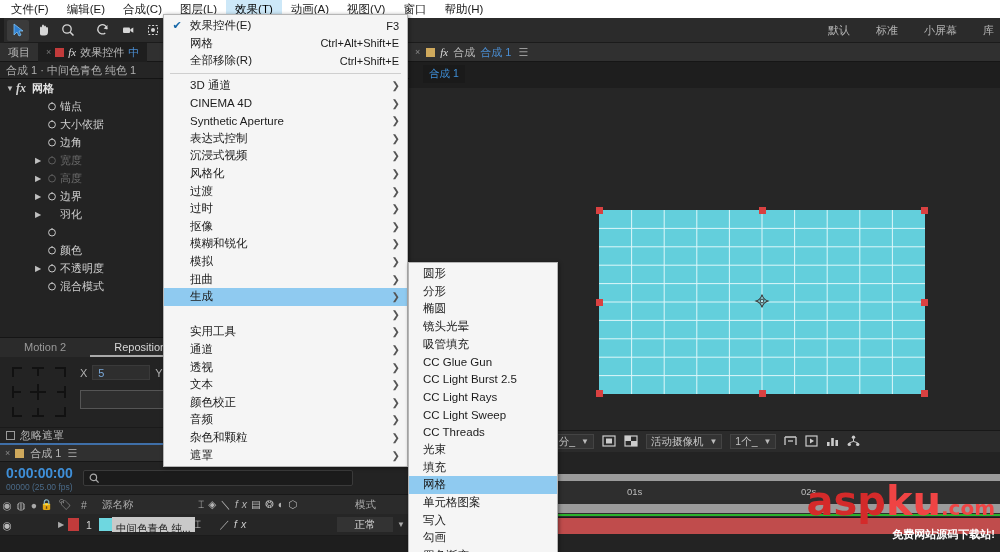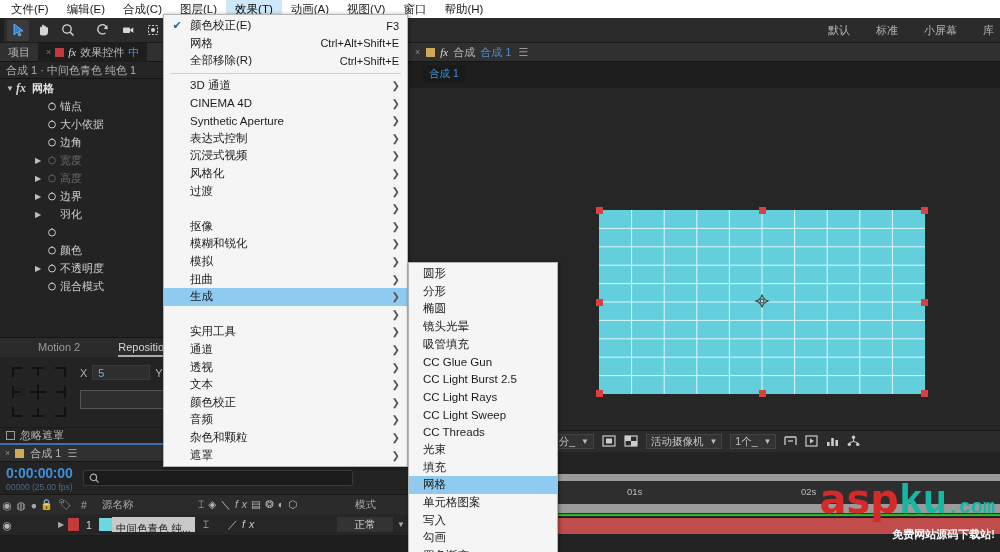--- a/index.html
+++ b/index.html
@@ -71,21 +71,21 @@
   .ec-row.dim{ color:#6a6a6a;}
   .arrow{ width:12px; text-align:center; color:#c0c0c0; font-size:8px;}
   .arrow.empty{ color:transparent;}
   .fxmark{ width:16px; font-style:italic; font-family:"Liberation Serif",serif; color:#d4d4d4; font-size:12px;}
   .stopw{ width:16px; display:flex; align-items:center; justify-content:center;}
   .stopw svg{display:block;}
   .ec-ind{ width:28px;}
 
   
   .motion-tabs{ height:20px; background:#2b2b2b; display:flex; align-items:flex-end; border-top:1px solid #151515;}
-  .mtab{ padding:0 0; height:20px; line-height:20px; font-size:11px; color:#9a9a9a;margin-left:38px;}
+  .mtab{ padding:0 24px; height:20px; line-height:20px; font-size:11px; color:#9a9a9a;}
   .mtab.on{ color:#d8d8d8; border-bottom:2px solid #aaa;}
   .motion-body{ background:#232323; height:70px; position:relative; padding:8px 10px; display:flex; gap:12px;}
   .anchor-grid{ width:58px;height:54px; position:relative;}
   .anchor-grid svg{display:block;}
   .xyrow{ display:flex; align-items:center; gap:5px; font-size:11px; }
   .xylab{ color:#b0b0b0;}
   .numfield{
     width:58px;height:15px;background:#2e2e2e;border:1px solid #3a3a3a;
     color:#7aa8d8; font-size:11px; display:flex;align-items:center;padding-left:5px;
   }
@@ -153,21 +153,21 @@
   .menu .item .sub{ position:absolute; right:7px; color:#555; font-size:10px;}
   .menu .item.hl{ background:#8fcaf0; }
   .menu .sep{ height:1px; background:#cfcfcf; margin:3px 6px;}
 
   #effects-menu{ left:163px; top:14px; width:245px;}
   #generate-menu{ left:408px; top:262px; width:150px;}
 
   
   .wm{ position:absolute; right:5px; bottom:10px; z-index:60; text-align:right; pointer-events:none;}
   .wm .big{ font-size:40px; font-weight:bold; color:#d42a2a; font-family:"DejaVu Sans",sans-serif; line-height:38px;}
-  .wm .big .w{ color:#14b8a6;font-family:Liberation Mono, monospace;}
+  .wm .big .w{ color:#ef4444;}
   .wm .sub{ font-size:11px; color:#ffffff; background:transparent; font-weight:bold;}
 </style>
 </head>
 <body>
 
 <div class="app">
 
   <div class="menubar">
     <div class="mi">文件(F)</div>
     <div class="mi">编辑(E)</div>
@@ -468,21 +468,21 @@
     <div class="layer-row">
       <span style="width:14px;text-align:center;color:#bbb;">◉</span>
       <span style="width:14px;"></span>
       <span style="width:12px;"></span>
       <span style="width:14px;"></span>
       <span style="width:14px;text-align:center;color:#aaa;font-size:8px;">▶</span>
       <span class="lyr-red"></span>
       <span style="width:20px;text-align:center;">1</span>
       <span class="lyr-sw"></span>
       <span class="lyr-name">中间色青色 纯...</span>
-      <span style="flex:1;color:#ccc;padding-left:8px;letter-spacing:4px;">⌶　／<i>fx</i></span>
+      <span style="flex:1;color:#ccc;padding-left:0;letter-spacing:4px;">⌶　／<i>fx</i></span>
       <span class="modecell">正常</span>
       <span style="color:#aaa;font-size:8px;padding:0 4px;">▼</span>
     </div>
   </div>
 
   <div class="right-col">
 
     <div class="comp-tabbar">
       <span class="x" style="padding:0 6px;color:#888;font-size:9px;">×</span>
       <span class="sw-yellow"></span>
@@ -635,21 +635,21 @@
       </div>
       <div style="position:absolute;left:41px;top:0px;width:10px;height:9px;background:#3f9fe0;"></div>
       <div style="position:absolute;left:41px;top:52px;width:9px;height:9px;background:#3f9fe0;"></div>
       <div style="position:absolute;left:0;top:70px;width:24px;height:16px;color:#aaa;font-size:8px;display:flex;align-items:center;justify-content:center;">▼</div>
     </div>
   </div>
 
   <div class="menu" id="effects-menu">
     <div class="item">
       <span class="chk">✔</span>
-      <span class="lbl">颜色校正(E)</span>
+      <span class="lbl">效果控件(E)</span>
       <span class="sc">F3</span>
     </div>
     <div class="item">
       <span class="chk"></span>
       <span class="lbl">网格</span>
       <span class="sc">Ctrl+Alt+Shift+E</span>
     </div>
     <div class="item">
       <span class="chk"></span>
       <span class="lbl">全部移除(R)</span>
@@ -686,20 +686,21 @@
         <span class="lbl">风格化</span>
         <span class="sub">❯</span>
       </div>
     <div class="item">
         <span class="chk"></span>
         <span class="lbl">过渡</span>
         <span class="sub">❯</span>
       </div>
     <div class="item">
         <span class="chk"></span>
+        <span class="lbl">过时</span>
         <span class="sub">❯</span>
       </div>
     <div class="item">
         <span class="chk"></span>
         <span class="lbl">抠像</span>
         <span class="sub">❯</span>
       </div>
     <div class="item">
         <span class="chk"></span>
         <span class="lbl">模糊和锐化</span>

